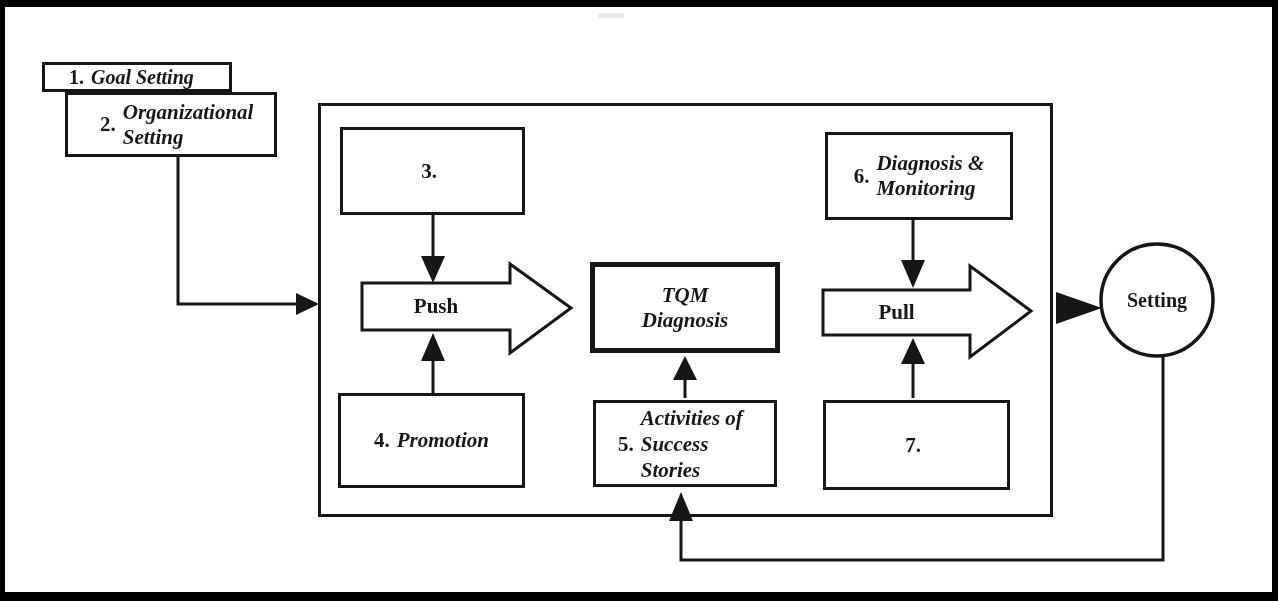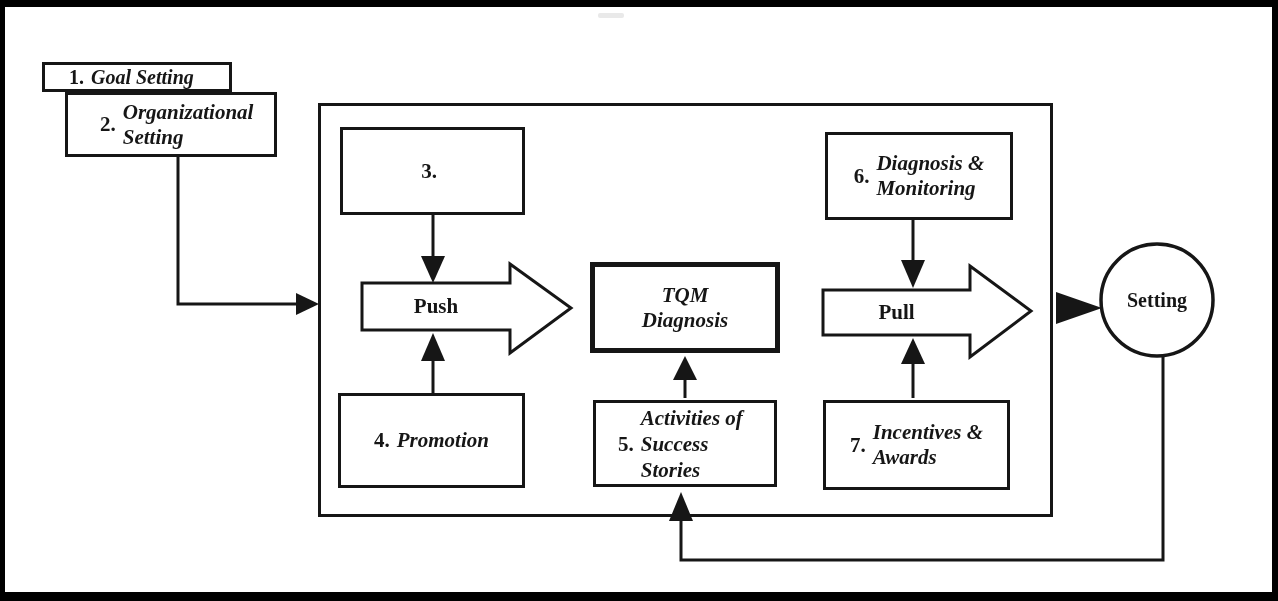--- a/index.html
+++ b/index.html
@@ -136,21 +136,19 @@
   </div>
 
   <div class="node" id="box-diag">
     <span class="prefix">6.</span>
     <span class="name">Diagnosis &amp;
 Monitoring</span>
   </div>
 
   <div class="node" id="box-incen">
     <span class="prefix">7.</span>
-    <span class="name">Incentives &amp;
-Awards</span>
   </div>
 
   <div class="flow-label" id="label-push">Push</div>
   <div class="flow-label" id="label-pull">Pull</div>
   <div class="flow-label" id="label-output">Setting</div>
 
 </div>
 
 </body></html>

